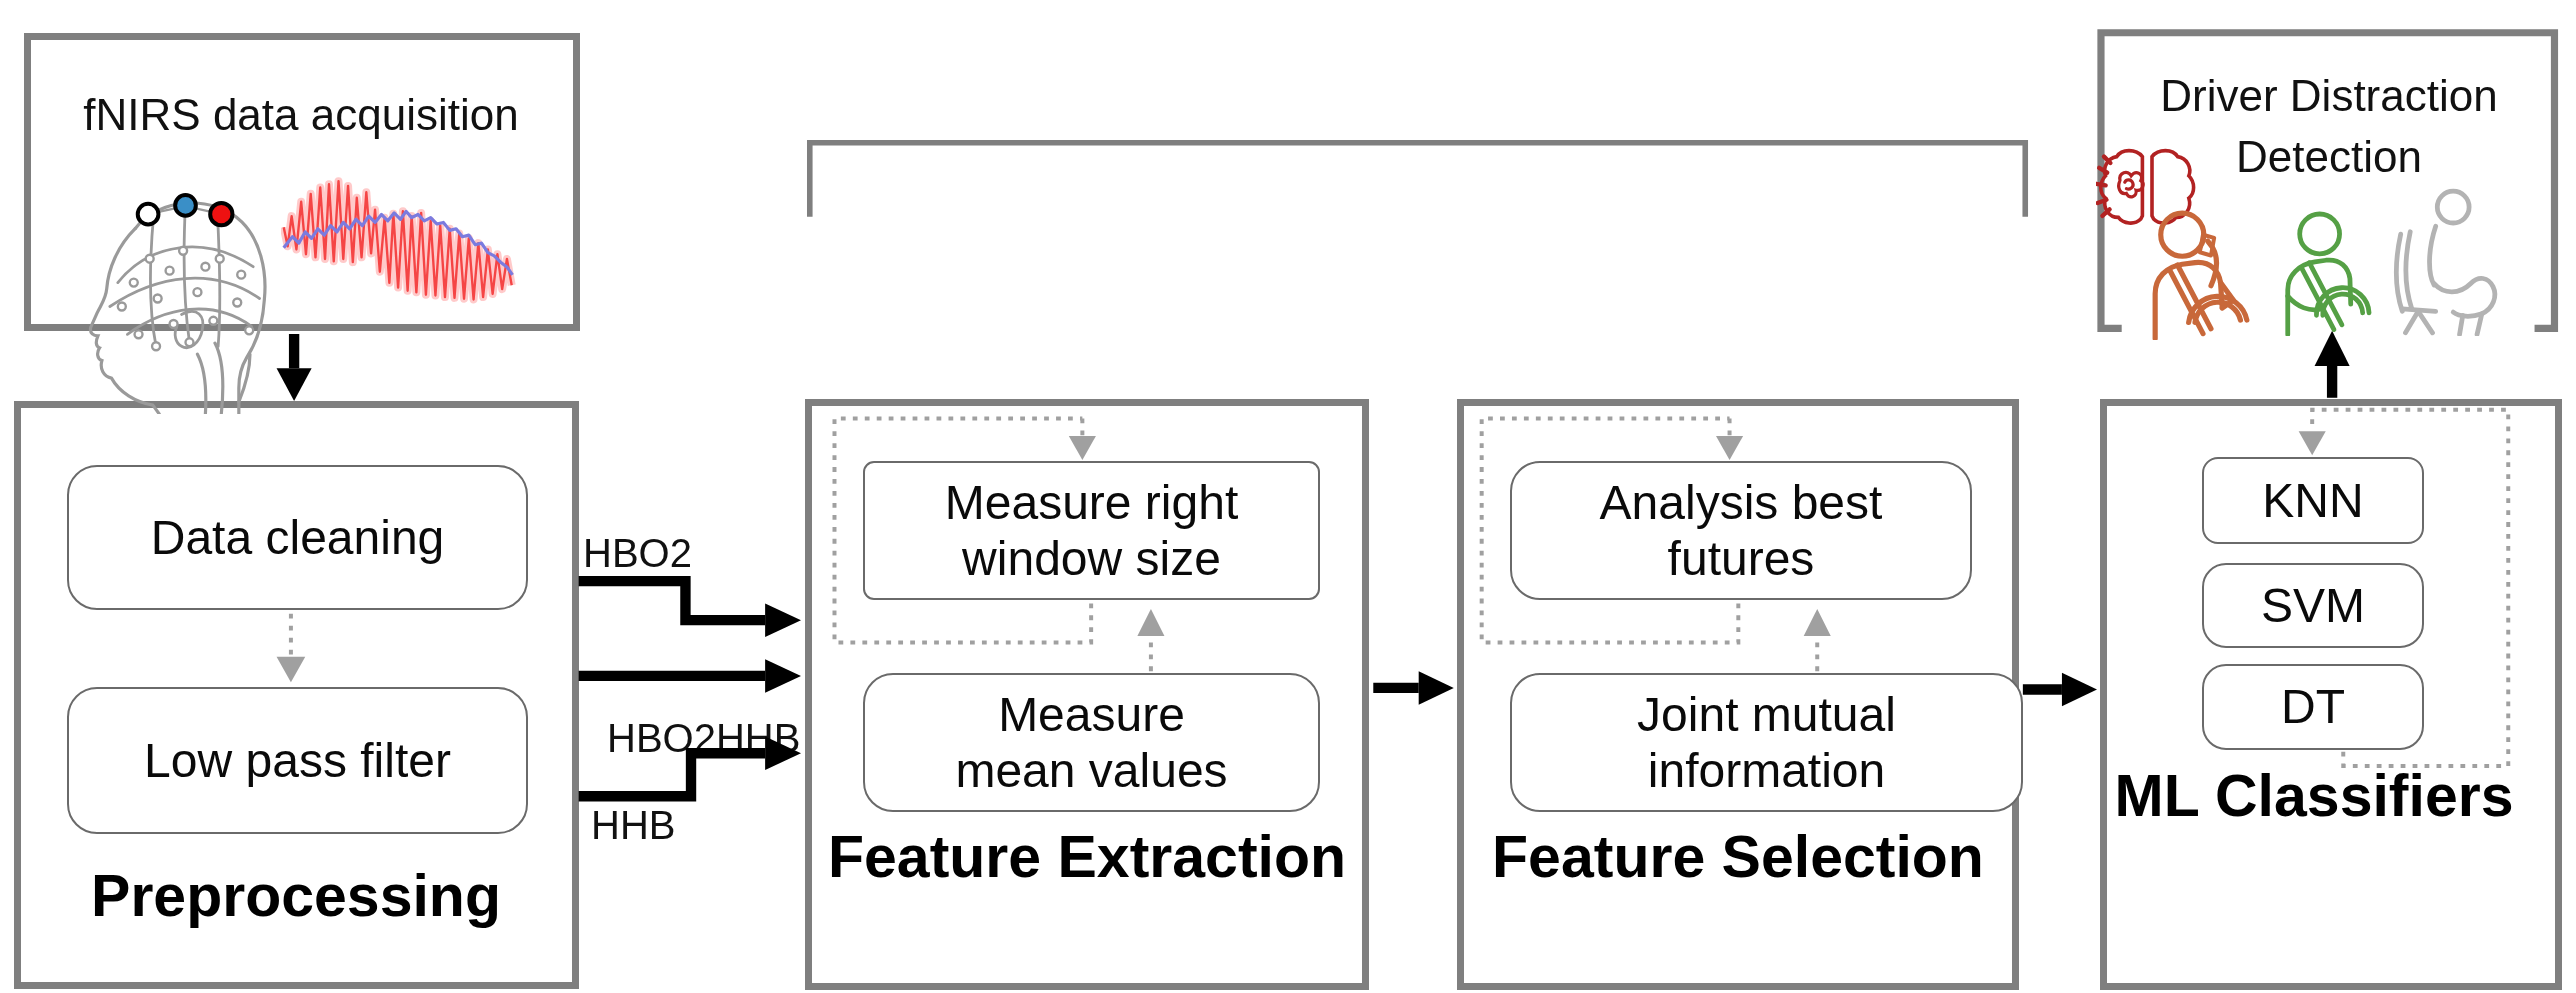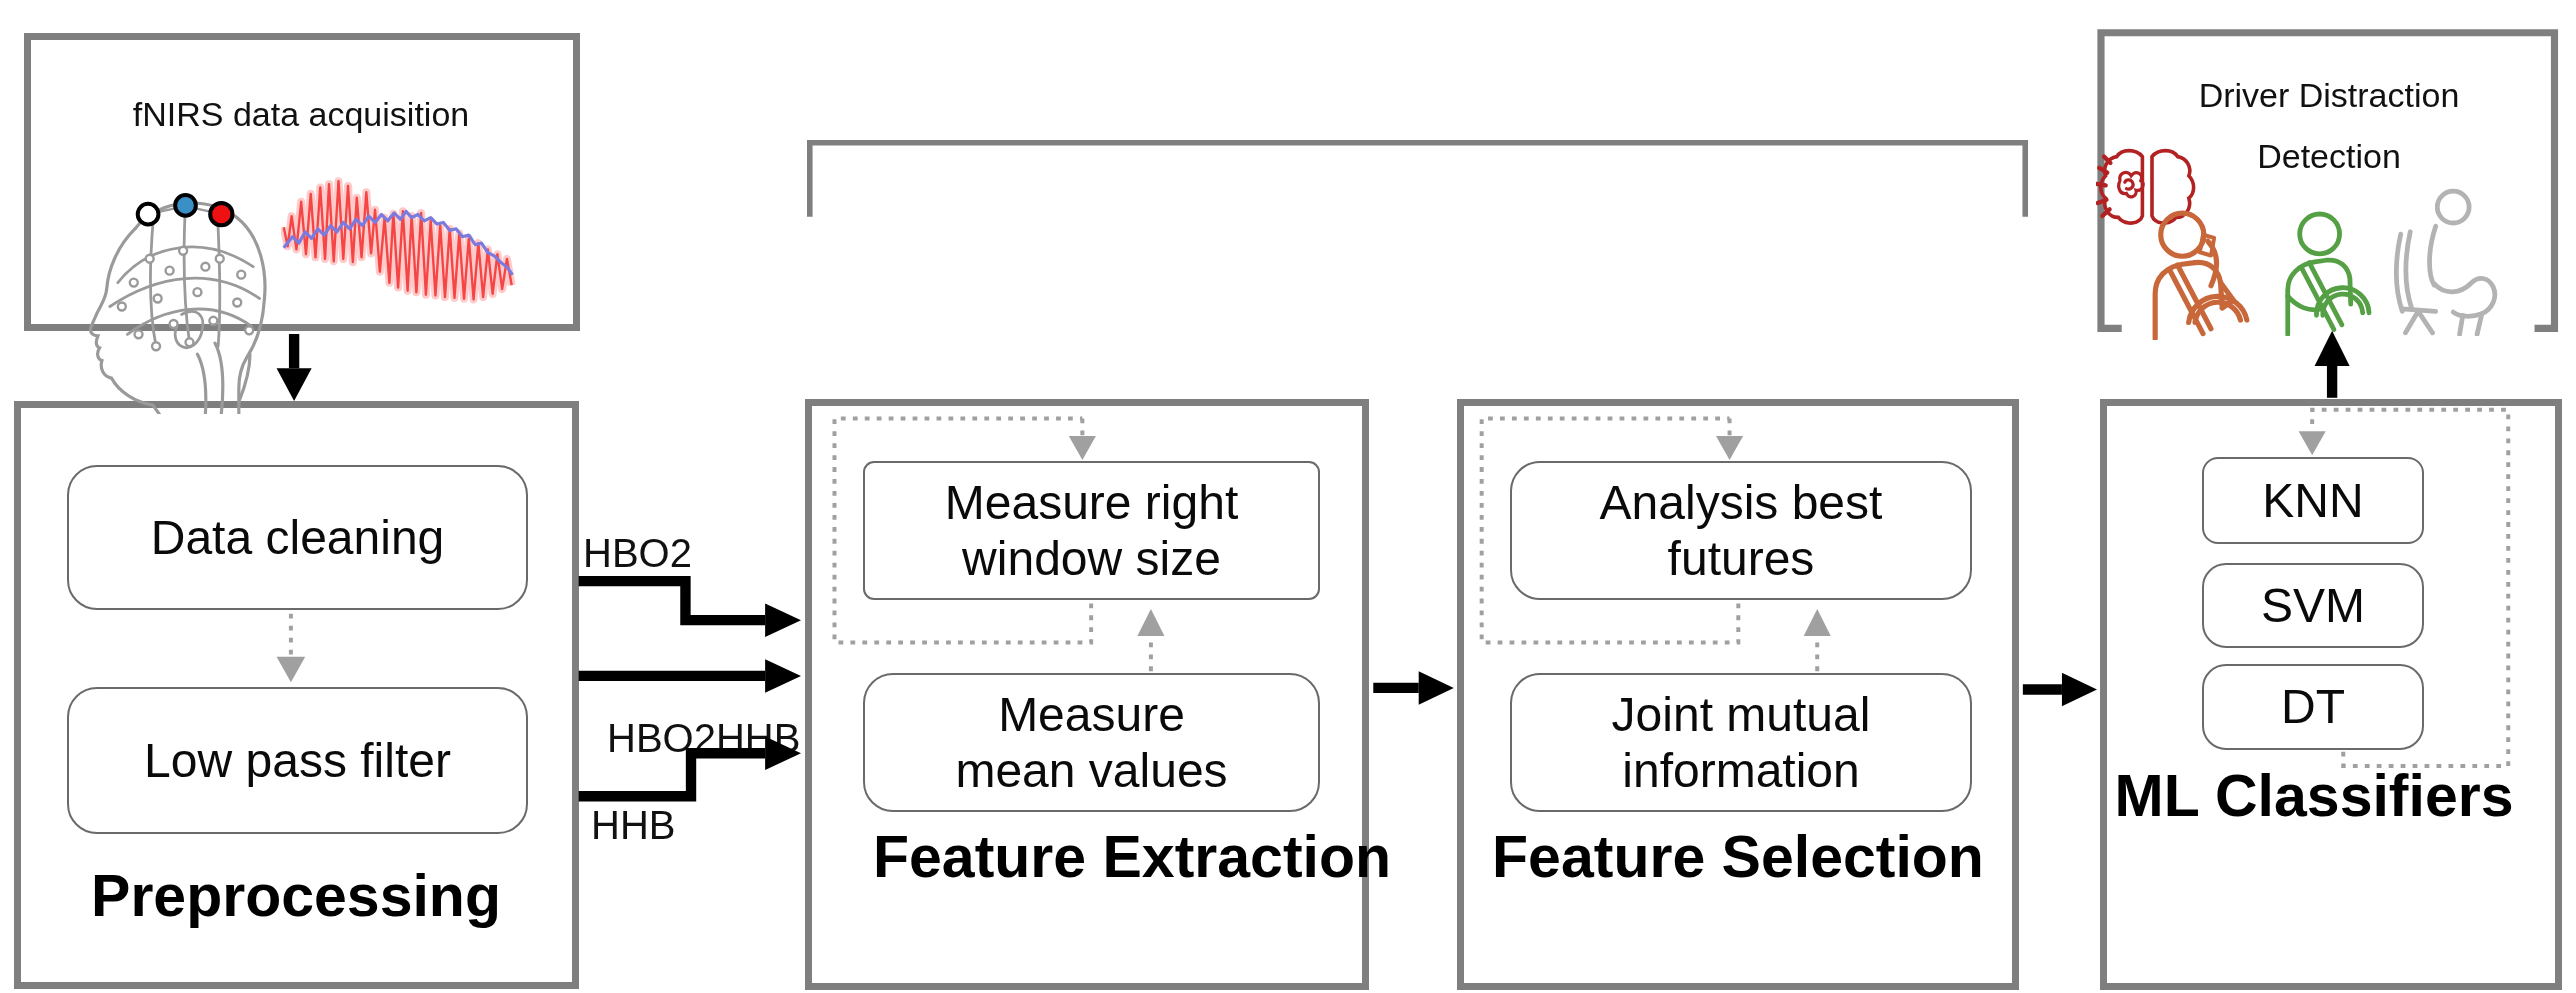--- a/index.html
+++ b/index.html
@@ -31,21 +31,21 @@
     z-index:2;
   }
   .section-label{
     position:absolute;
     font-weight:700;font-size:59px;
     text-align:center;color:#000;
     z-index:2;
   }
   .top-title{
     position:absolute;
-    font-size:34px;line-height:61px;
+    font-size:44px;line-height:61px;
     text-align:center;color:#111;
     z-index:2;
   }
   .signal-label{
     position:absolute;
     font-size:40px;color:#111;
     z-index:2;
   }
   svg{display:block;}
   .overlay{z-index:5;}
@@ -126,30 +126,30 @@
   <div class="layer">
     <div class="outer-box" style="left:805px;top:399px;width:564px;height:591px;"></div>
     <div class="inner-box" style="left:863px;top:461px;width:457px;height:139px;border-radius:11px;">
       <span><span>Measure right</span><br>
       <span>window size</span></span>
     </div>
     <div class="inner-box" style="left:863px;top:673px;width:457px;height:139px;text-align:center;">
       <span><span>Measure</span><br>
       <span>mean values</span></span>
     </div>
-    <div class="section-label" style="left:813px;top:823px;width:548px;padding-left:45px;">Feature Extraction</div>
+    <div class="section-label" style="left:813px;top:823px;width:548px;">Feature Extraction</div>
   </div>
 
   <div class="layer">
     <div class="outer-box" style="left:1457px;top:399px;width:562px;height:591px;"></div>
     <div class="inner-box" style="left:1510px;top:461px;width:462px;height:139px;">
       <span><span>Analysis best</span><br>
       <span>futures</span></span>
     </div>
-    <div class="inner-box" style="left:1510px;top:673px;width:462px;height:139px;">
+    <div class="inner-box" style="left:1510px;top:673px;width:513px;height:139px;">
       <span><span>Joint mutual</span><br>
       <span>information</span></span>
     </div>
     <div class="section-label" style="left:1465px;top:823px;width:546px;">Feature Selection</div>
   </div>
 
   <div class="layer">
     <div class="outer-box" style="left:2100px;top:399px;width:462px;height:591px;"></div>
     <div class="inner-box" style="left:2202px;top:457px;width:222px;height:87px;border-radius:16px;">
       <span>KNN</span>

